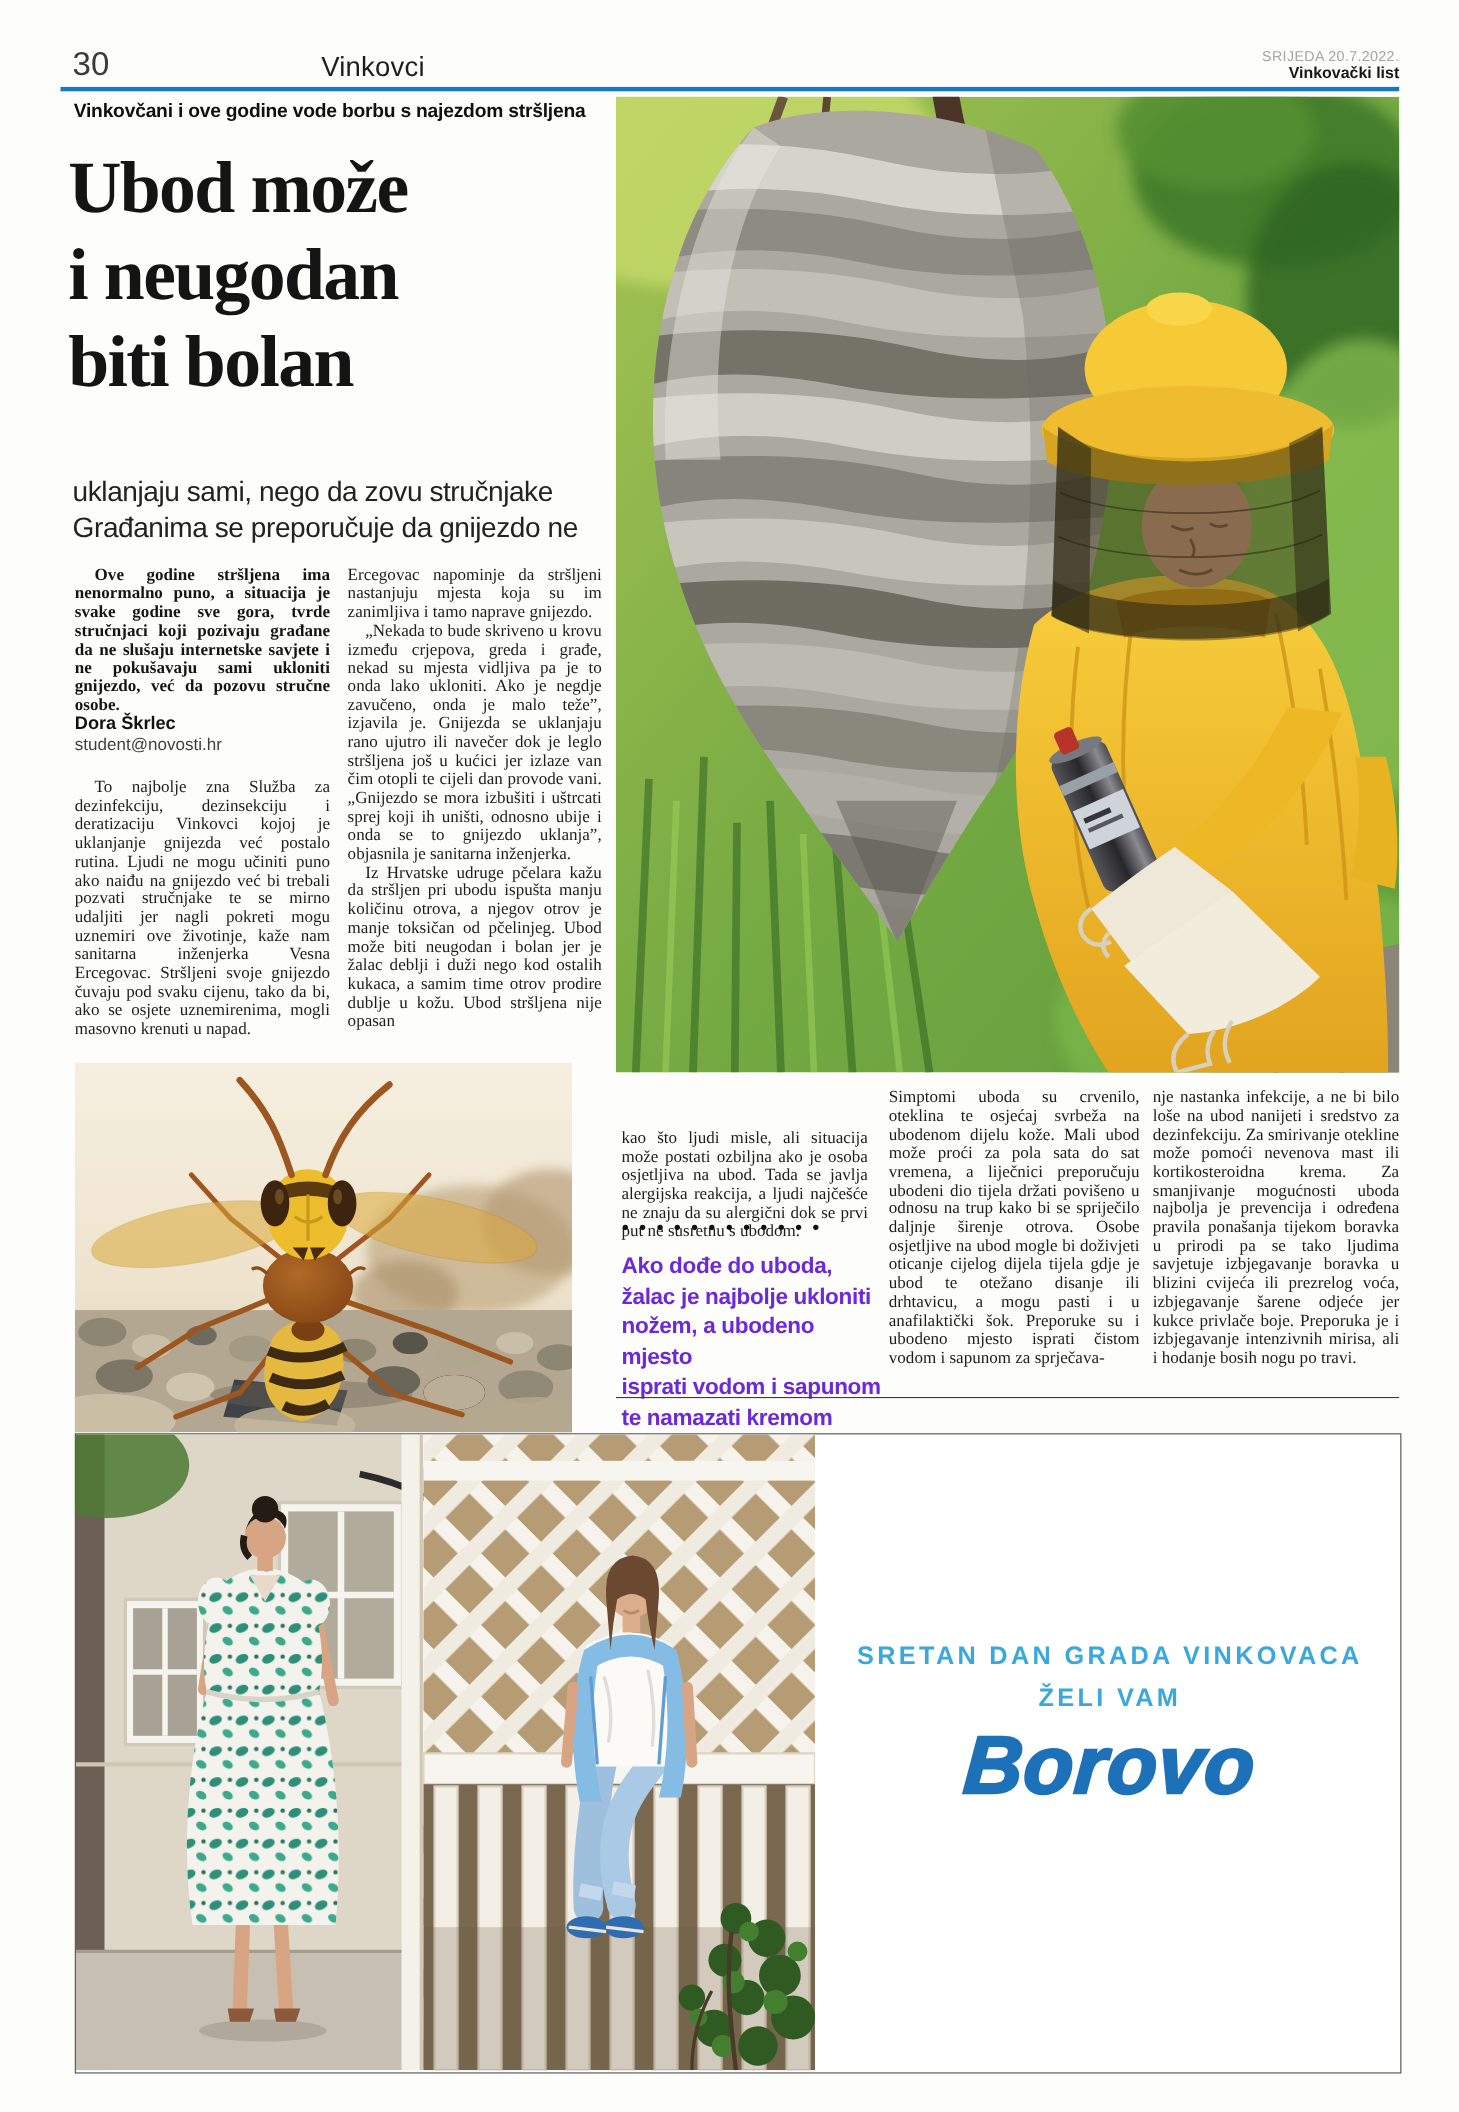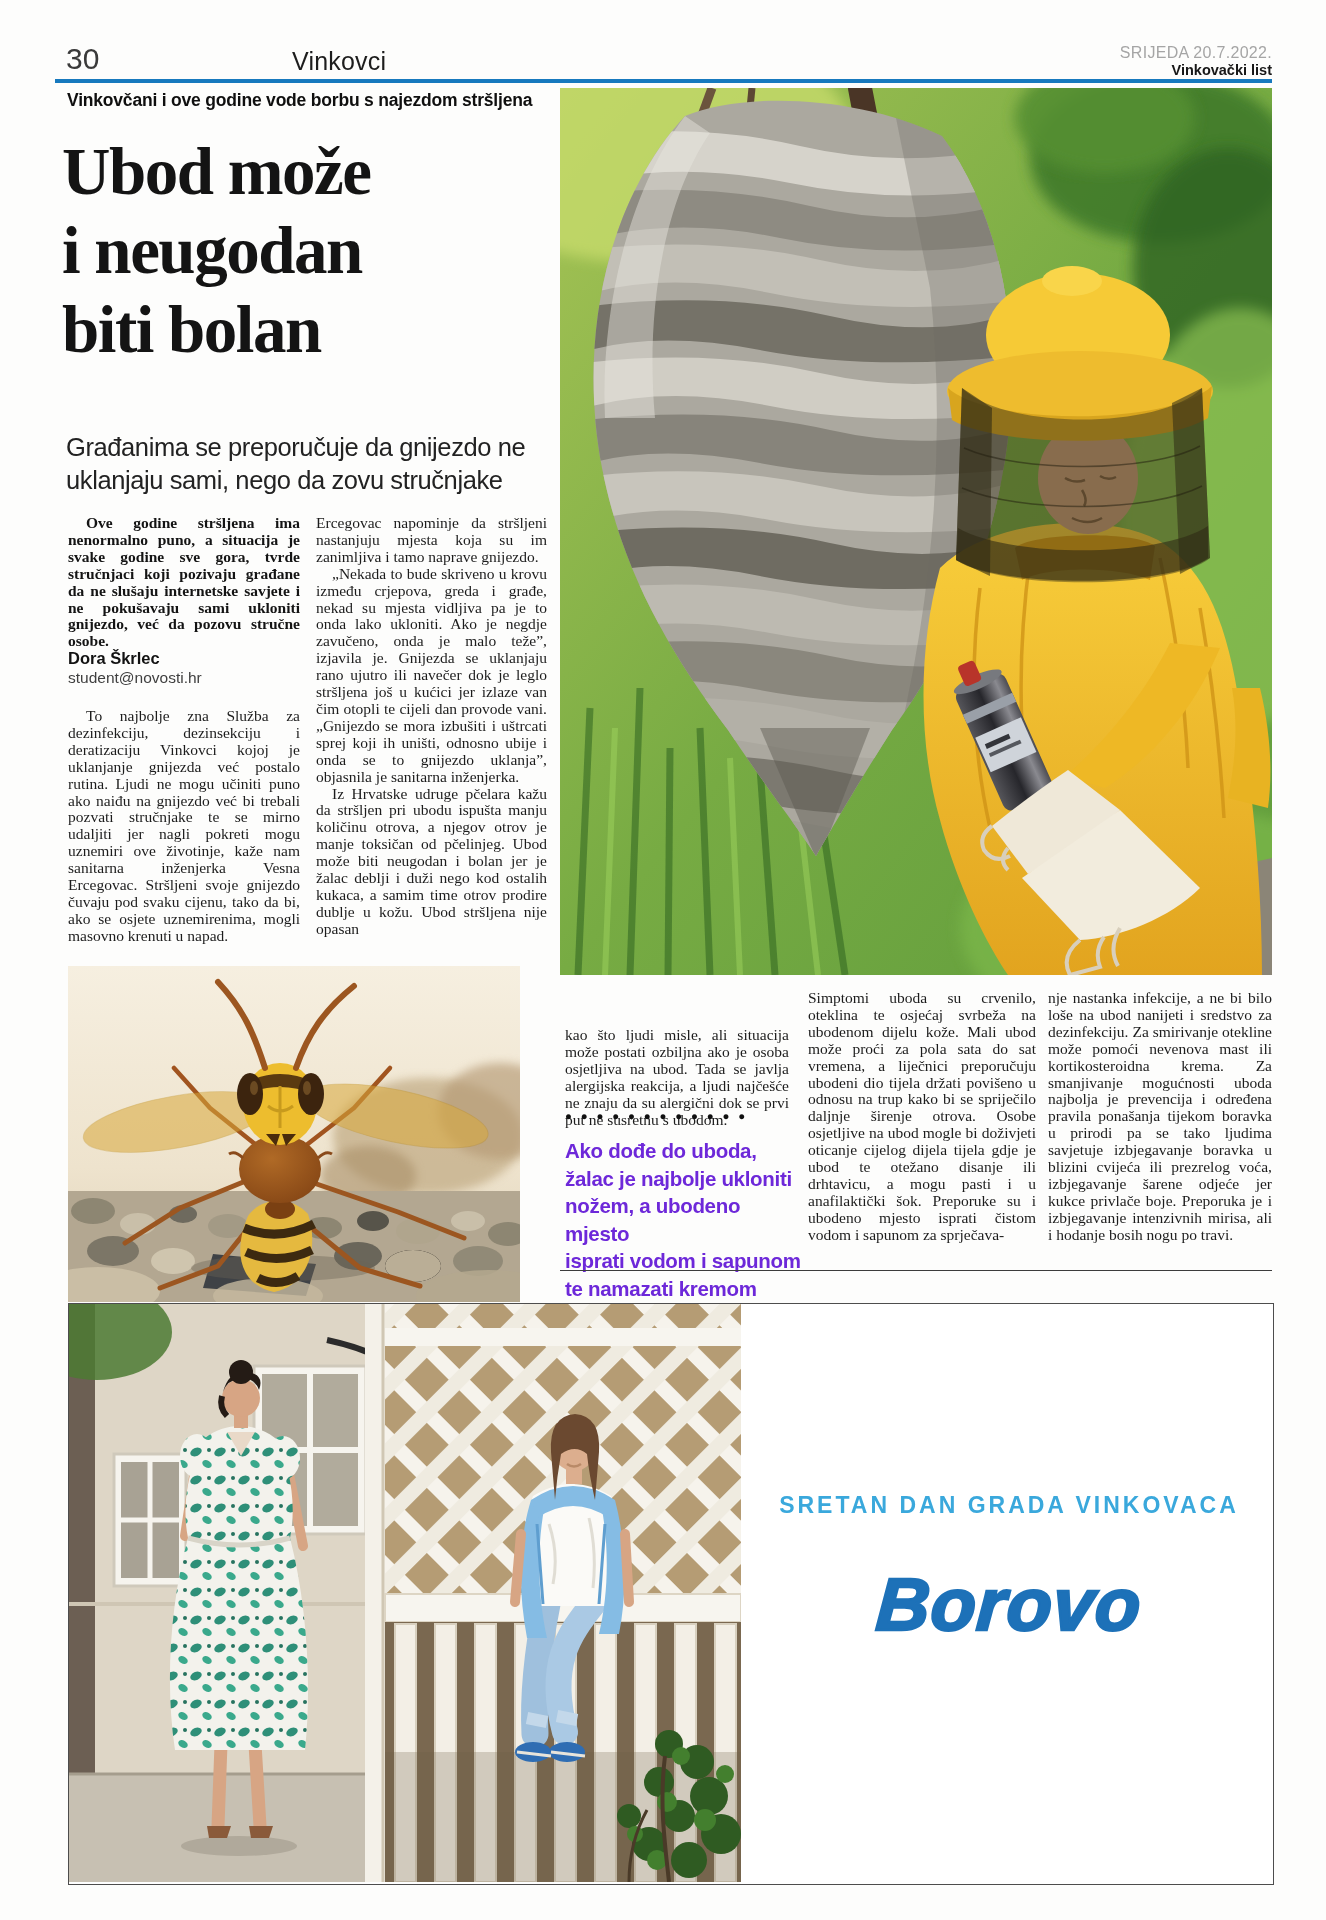--- a/index.html
+++ b/index.html
@@ -3,21 +3,21 @@
 <meta charset="utf-8">
 <style>
   html,body{margin:0;padding:0;}
   body{width:1326px;height:1920px;position:relative;background:#fdfdfc;overflow:hidden;
        font-family:"Liberation Sans",sans-serif;color:#1c1c1c;}
   .abs{position:absolute;}
   
   .pageno{left:66px;top:42px;font-size:30px;color:#3a3a3a;}
   .section{left:292px;top:47px;font-size:25px;color:#1d1d1d;letter-spacing:.2px;}
   .pubdate{right:54px;top:44px;text-align:right;line-height:1.15;}
-  .pubdate .date{font-size:16px;color:#a5a5a5;letter-spacing:.3px;}
+  .pubdate .date{font-size:13px;color:#a5a5a5;letter-spacing:.3px;}
   .pubdate .pub{font-size:14.5px;font-weight:bold;color:#171717;}
   .bluerule{left:55px;top:79px;width:1217px;height:4px;background:#1779be;}
   
   .kicker{left:67px;top:90px;font-size:17.5px;font-weight:bold;color:#0f0f0f;letter-spacing:-.2px;text-align:center;}
   .headline{left:62px;top:132px;font-family:"Liberation Serif",serif;font-weight:bold;
             font-size:67px;line-height:79px;color:#141414;letter-spacing:-1.5px;}
   .subhead{left:66px;top:431px;font-size:25.5px;line-height:33px;color:#222;letter-spacing:-.4px;}
   .bodytext{font-family:"Liberation Serif",serif;font-size:15.5px;line-height:16.9px;
             text-align:justify;color:#1c1c1c;hyphens:none;}
   .lead{left:68px;top:515px;width:232px;font-weight:bold;text-indent:18px;color:#141414;}
@@ -62,22 +62,22 @@
 </div>
 <div class="abs bluerule"></div>
 
 <div class="abs kicker">Vinkovčani i ove godine vode borbu s najezdom stršljena</div>
 <div class="abs headline">
   <div>Ubod može</div>
   <div>i neugodan</div>
   <div>biti bolan</div>
 </div>
 <div class="abs subhead">
+  <div>uklanjaju sami, nego da zovu stručnjake</div>
   <div>Građanima se preporučuje da gnijezdo ne</div>
-  <div>uklanjaju sami, nego da zovu stručnjake</div>
 </div>
 
 <div class="abs bodytext lead">Ove godine stršljena ima nenormalno puno, a situacija je svake godine sve gora, tvrde stručnjaci koji pozivaju građane da ne slušaju internetske savjete i ne pokušavaju sami ukloniti gnijezdo, već da pozovu stručne osobe.</div>
 <div class="abs byline">
   <div class="author">Dora Škrlec</div>
   <div class="email">student@novosti.hr</div>
 </div>
 <div class="abs bodytext col1">To najbolje zna Služba za dezinfekciju, dezinsekciju i deratizaciju Vinkovci kojoj je uklanjanje gnijezda već postalo rutina. Ljudi ne mogu učiniti puno ako naiđu na gnijezdo već bi trebali pozvati stručnjake te se mirno udaljiti jer nagli pokreti mogu uznemiri ove životinje, kaže nam sanitarna inženjerka Vesna Ercegovac. Stršljeni svoje gnijezdo čuvaju pod svaku cijenu, tako da bi, ako se osjete uznemirenima, mogli masovno krenuti u napad.</div>
 
 <div class="abs bodytext col2">
@@ -399,14 +399,15 @@
         <circle cx="588" cy="556" r="10"></circle>
             <circle cx="656" cy="470" r="9"></circle>
             <circle cx="566" cy="530" r="8"></circle>
       </g>
       <path d="M600,578 C596,540 590,500 596,452" stroke="#4a3a28" stroke-width="4" fill="none"></path>
       <path d="M560,578 C560,550 566,528 578,506" stroke="#4a3a28" stroke-width="3" fill="none"></path>
     </g>
   </svg>
   </div>
   <div class="abs ad-line1">SRETAN DAN GRADA VINKOVACA</div>
+  <div class="abs ad-line2">ŽELI VAM</div>
   <div class="abs brand">Borovo</div>
 </div>
 
 </body></html>

